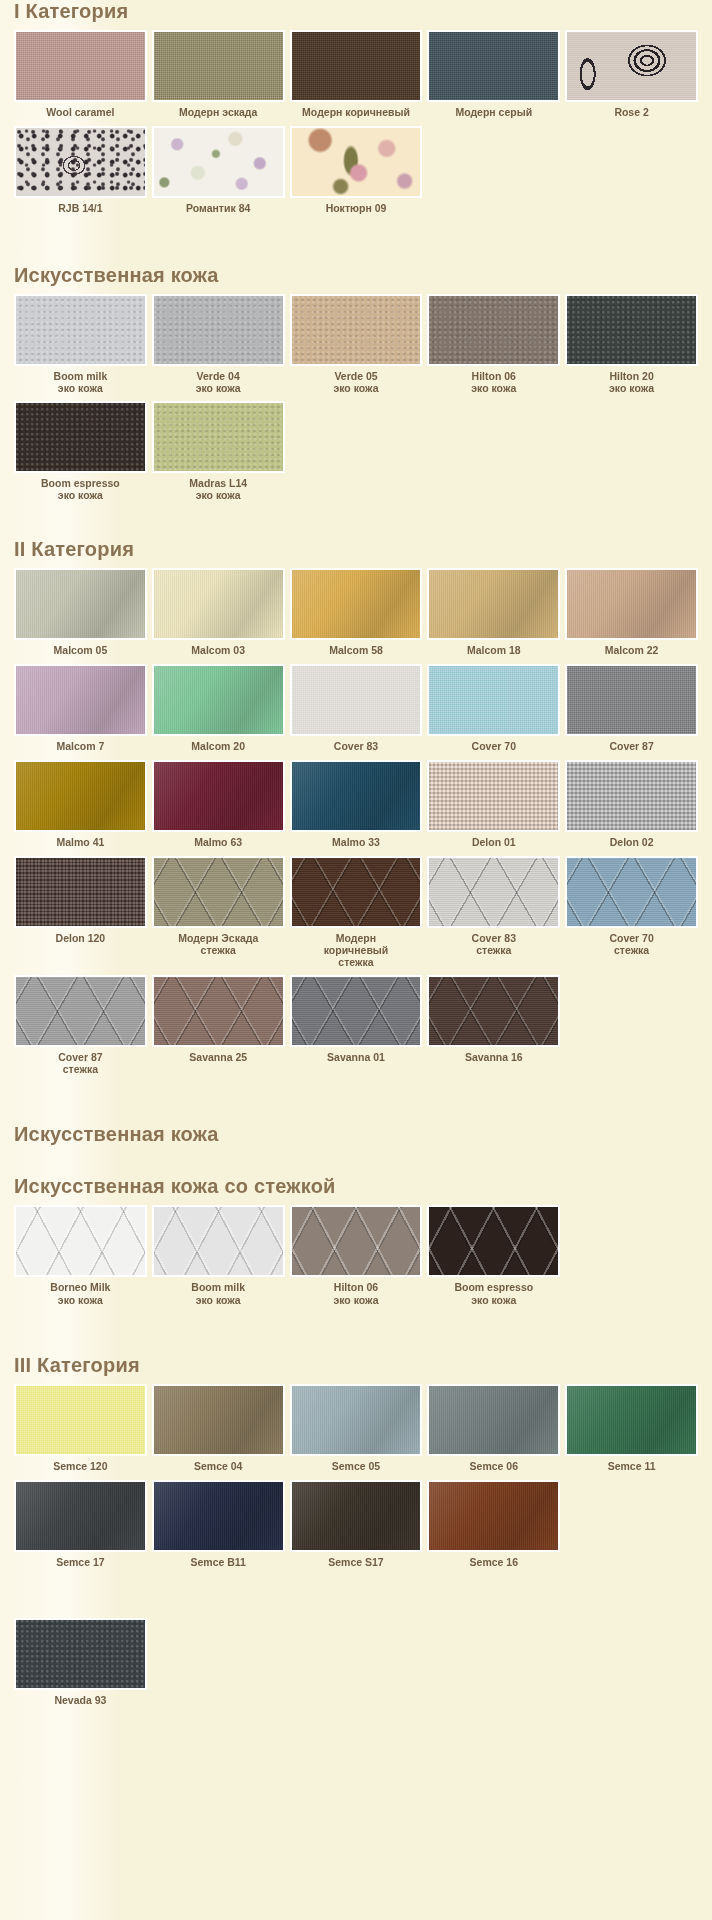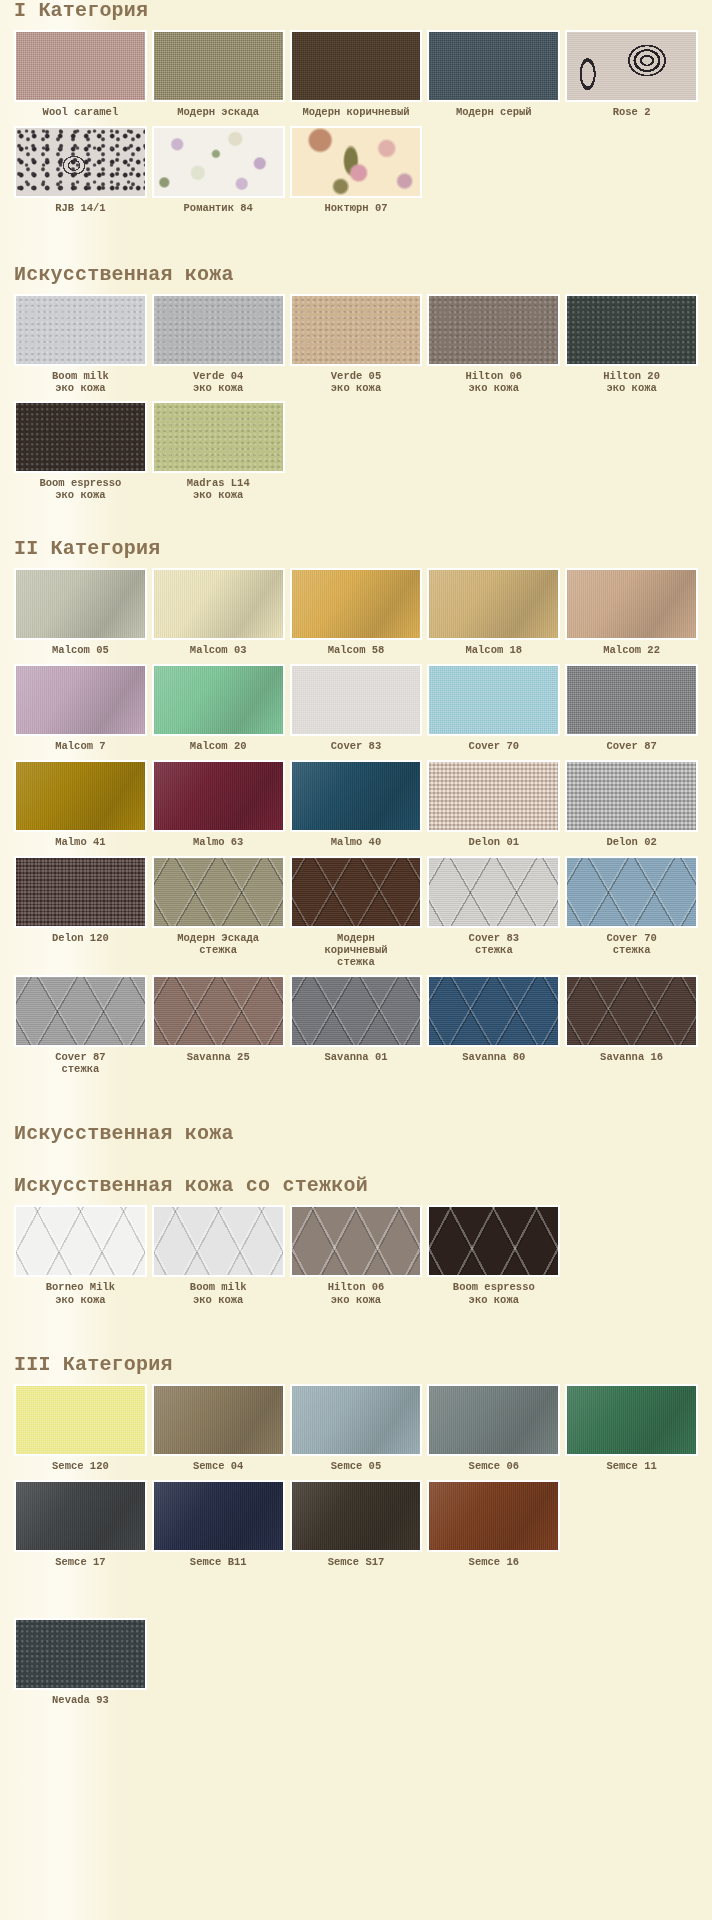--- a/index.html
+++ b/index.html
@@ -16,21 +16,21 @@
   
   body::before{
     content:"";
     position:absolute;
     left:0;top:0;bottom:0;
     width:118px;
     background:linear-gradient(90deg,#fbf7e6 0%,#fdfbf0 55%,#f7f2da 100%);
     pointer-events:none;
     z-index:0;
   }
-  .page{position:relative;z-index:1;padding:0 14px;box-sizing:border-box;width:712px;font-family:Liberation Mono, monospace;}
+  .page{position:relative;z-index:1;padding:0 14px;box-sizing:border-box;width:712px;}
 
   h2.section-title{
     font-size:20px;
     font-weight:bold;
     color:#8a7354;
     margin:0 0 8px 0;
     letter-spacing:.2px;
     line-height:1.1;
   }
   .cat-title{font-size:21px;color:#7f6b4d;}
@@ -205,21 +205,21 @@
         <div class="cell">
           <div class="swatch tex-mono-floral" style="background-color: rgb(221, 216, 211);"></div>
           <div class="label"><span>RJB 14/1</span></div>
         </div>
         <div class="cell">
           <div class="swatch tex-floral-light" style="background-color: rgb(242, 240, 232);"></div>
           <div class="label"><span>Романтик 84</span></div>
         </div>
         <div class="cell">
           <div class="swatch tex-floral-warm" style="background-color: rgb(246, 232, 200);"></div>
-          <div class="label"><span>Ноктюрн 07</span></div>
+          <div class="label"><span>Ноктюрн 09</span></div>
         </div>
       </div>
     </div>
     <div class="spacer-lg"></div>
     <div class="block">
       <h2 class="section-title sub-title">Искусственная кожа</h2>
       <div class="grid">
         <div class="cell">
           <div class="swatch tex-leather" style="background-color: rgb(205, 206, 210);"></div>
           <div class="label"><span>Boom milk</span><span class="sub">эко кожа</span></div>
@@ -303,21 +303,21 @@
         <div class="cell">
           <div class="swatch tex-velvet" style="background-color: rgb(165, 130, 9);"></div>
           <div class="label"><span>Malmo 41</span></div>
         </div>
         <div class="cell">
           <div class="swatch tex-velvet" style="background-color: rgb(110, 31, 49);"></div>
           <div class="label"><span>Malmo 63</span></div>
         </div>
         <div class="cell">
           <div class="swatch tex-velvet" style="background-color: rgb(29, 75, 98);"></div>
-          <div class="label"><span>Malmo 40</span></div>
+          <div class="label"><span>Malmo 33</span></div>
         </div>
         <div class="cell">
           <div class="swatch tex-weave" style="background-color: rgb(232, 210, 194);"></div>
           <div class="label"><span>Delon 01</span></div>
         </div>
         <div class="cell">
           <div class="swatch tex-weave" style="background-color: rgb(185, 185, 185);"></div>
           <div class="label"><span>Delon 02</span></div>
         </div>
       </div>
@@ -350,24 +350,20 @@
         </div>
         <div class="cell">
           <div class="swatch tex-quilt" style="background-color: rgb(138, 112, 101);"></div>
           <div class="label"><span>Savanna 25</span></div>
         </div>
         <div class="cell">
           <div class="swatch tex-quilt" style="background-color: rgb(115, 117, 122);"></div>
           <div class="label"><span>Savanna 01</span></div>
         </div>
         <div class="cell">
-          <div class="swatch tex-quilt" style="background-color: rgb(45, 80, 112);"></div>
-          <div class="label"><span>Savanna 80</span></div>
-        </div>
-        <div class="cell">
           <div class="swatch tex-quilt" style="background-color: rgb(74, 57, 49);"></div>
           <div class="label"><span>Savanna 16</span></div>
         </div>
       </div>
     </div>
     <div class="spacer-lg"></div>
     <div class="block">
       <h2 class="section-title sub-title">Искусственная кожа</h2>
     </div>
     <div class="spacer-md"></div>

